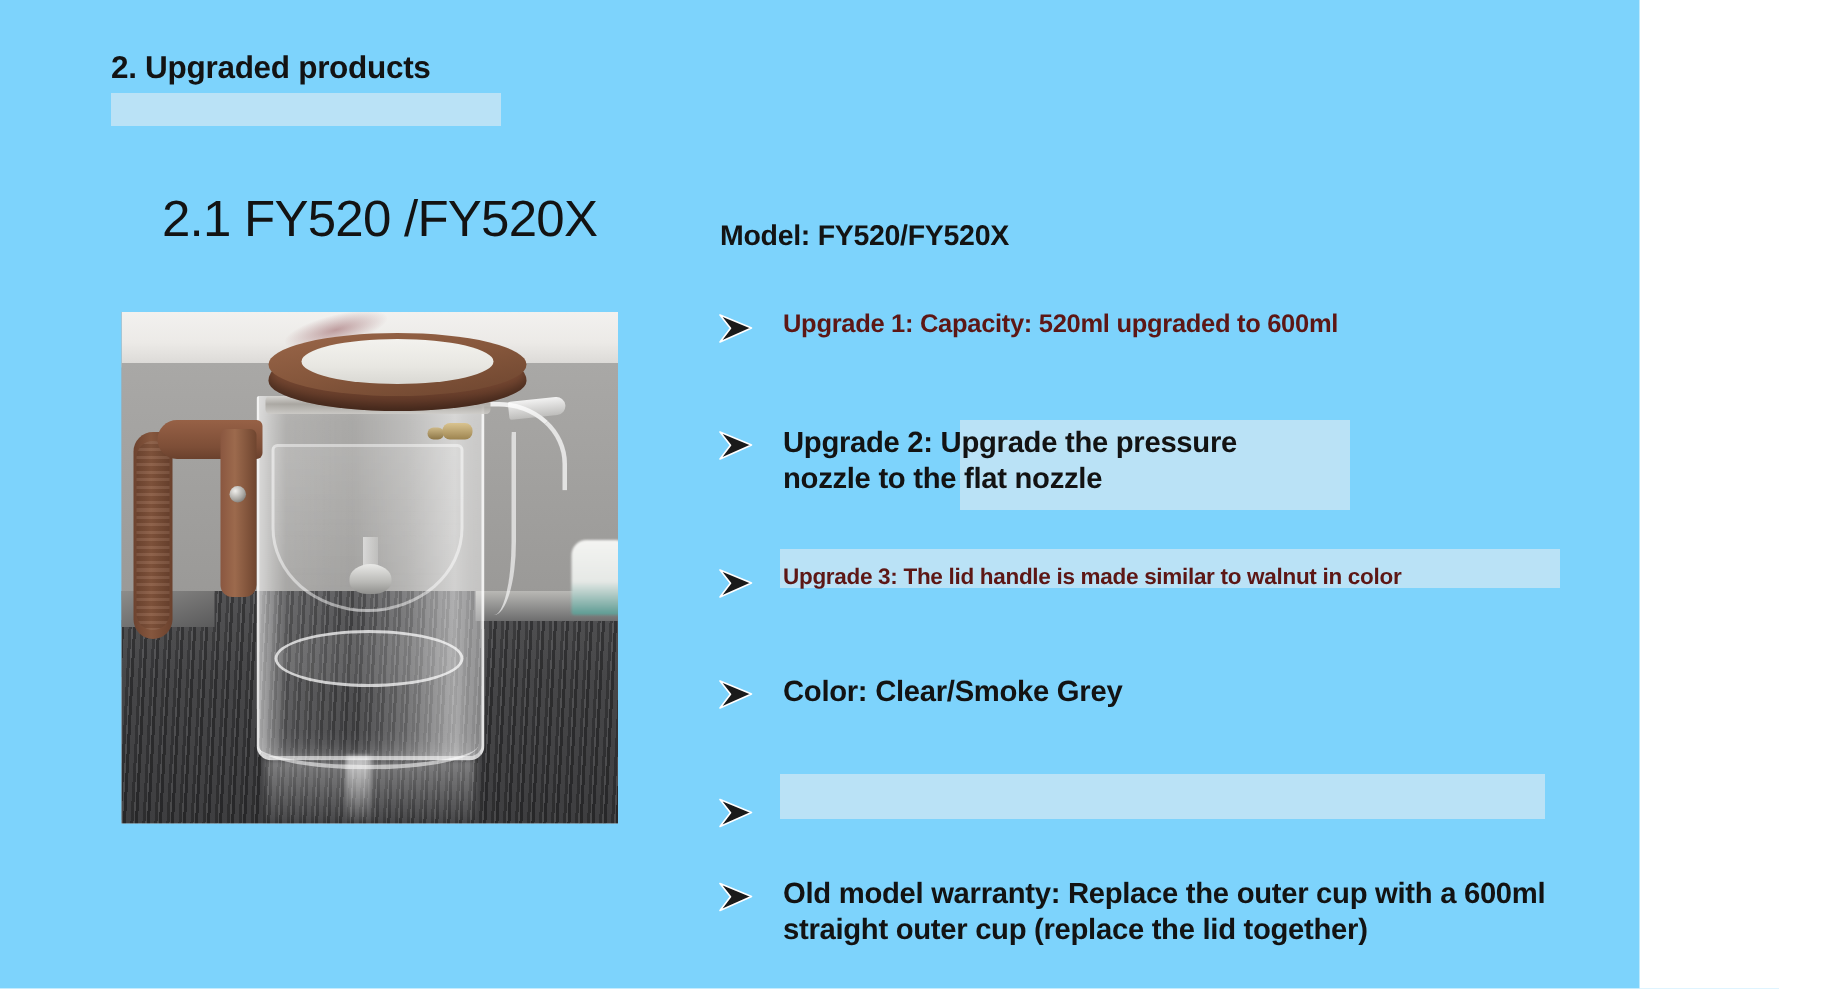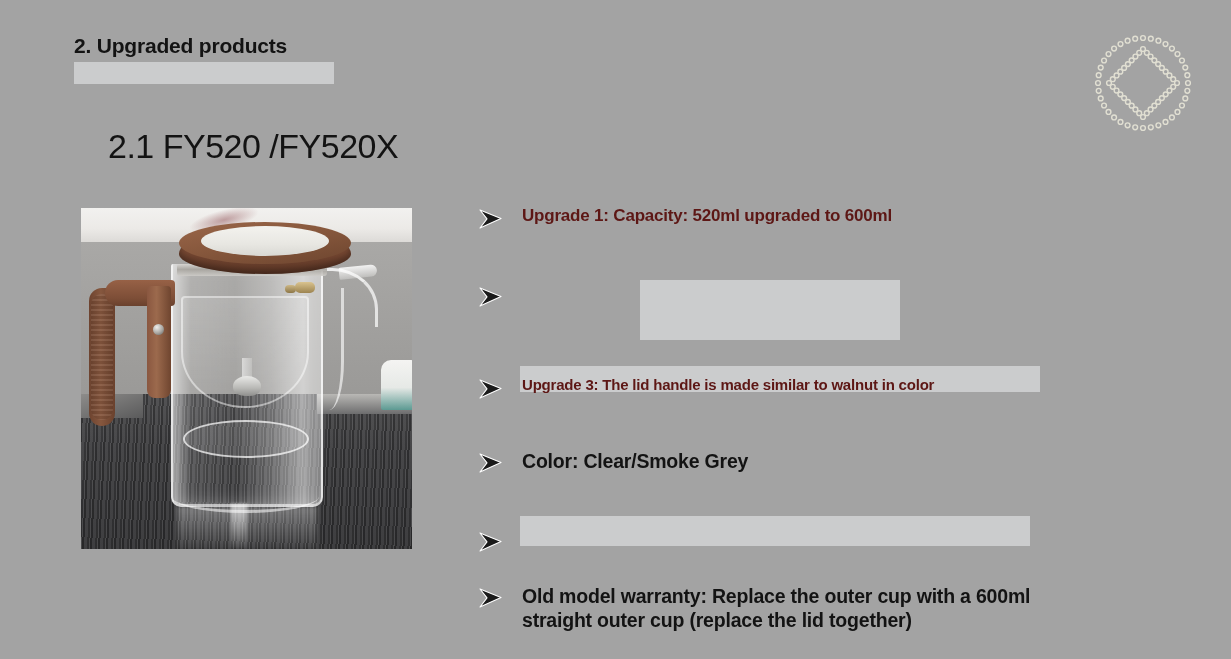--- a/index.html
+++ b/index.html
@@ -6,23 +6,23 @@
     margin: 0;
     padding: 0;
     background: #ffffff;
   }
   body {
     font-family: "Liberation Sans", sans-serif;
     -webkit-font-smoothing: antialiased;
   }
   #slide {
     position: relative;
-    width: 1231px;
+    width: 1093px;
     height: 659px;
-    background: #a3a3a3;
+    background: #7dd3fc;
     overflow: hidden;
   }
 
   
   #section-heading {
     position: absolute;
     left: 74px;
     top: 34px;
     font-size: 21px;
     font-weight: bold;
@@ -292,20 +292,21 @@
 
   <div class="haze" style="left:74px;top:62px;width:260px;height:22px;"></div>
   <div class="haze" style="left:640px;top:280px;width:260px;height:60px;"></div>
   <div class="haze" style="left:520px;top:366px;width:520px;height:26px;"></div>
   <div class="haze" style="left:520px;top:516px;width:510px;height:30px;"></div>
 
   <div id="section-heading">2. Upgraded products</div>
 
   <div id="product-title">2.1 FY520 /FY520X</div>
 
+  <div id="model-line">Model: FY520/FY520X</div>
 
   <div id="watermark">
     <svg viewBox="0 0 106 106" width="106" height="106" aria-hidden="true">
       <g id="wm-ring" fill="none" stroke="#e3e0cd" stroke-width="1.4">
           <circle cx="53.00" cy="8.00" r="2.4" stroke="#eceadb"></circle>
           <circle cx="60.81" cy="8.68" r="2.4" stroke="#eceadb"></circle>
           <circle cx="68.39" cy="10.71" r="2.4" stroke="#eceadb"></circle>
           <circle cx="75.50" cy="14.03" r="2.4" stroke="#eceadb"></circle>
           <circle cx="81.93" cy="18.53" r="2.4" stroke="#eceadb"></circle>
           <circle cx="87.47" cy="24.07" r="2.4" stroke="#eceadb"></circle>
@@ -389,20 +390,22 @@
           </svg>
         </span>
         <span class="bullet-text sz-md" style="color: rgb(93, 23, 21);">Upgrade 1: Capacity: 520ml upgraded to 600ml</span>
       </div>
       <div class="bullet-row" style="top: 78px;">
         <span class="bullet-arrow">
           <svg width="26" height="22" viewBox="0 0 26 22">
             <path d="M2 2 L23 10.6 L2 20 L9 10.8 Z" fill="#1a1a1a" stroke="#ffffff" stroke-width="1.1" stroke-linejoin="round"></path>
           </svg>
         </span>
+        <span class="bullet-text sz-lg" style="color: rgb(19, 19, 19);">Upgrade 2: Upgrade the pressure
+nozzle to the flat nozzle</span>
       </div>
       <div class="bullet-row" style="top: 170px;">
         <span class="bullet-arrow">
           <svg width="26" height="22" viewBox="0 0 26 22">
             <path d="M2 2 L23 10.6 L2 20 L9 10.8 Z" fill="#1a1a1a" stroke="#ffffff" stroke-width="1.1" stroke-linejoin="round"></path>
           </svg>
         </span>
         <span class="bullet-text sz-sm" style="color: rgb(93, 23, 21);">Upgrade 3: The lid handle is made similar to walnut in color</span>
       </div>
       <div class="bullet-row" style="top: 244px;">

